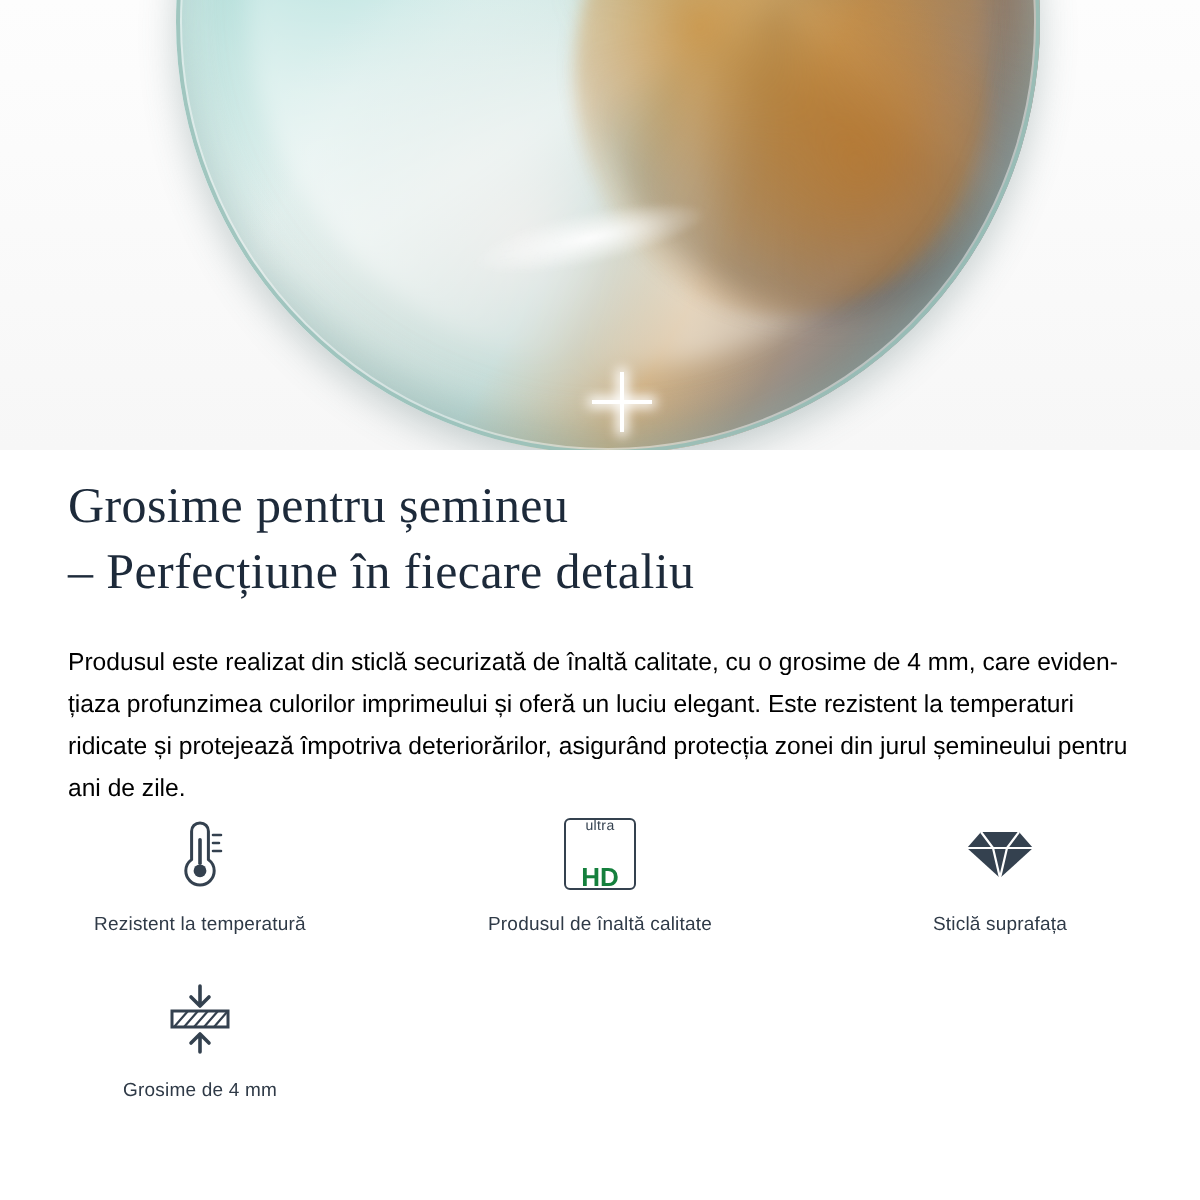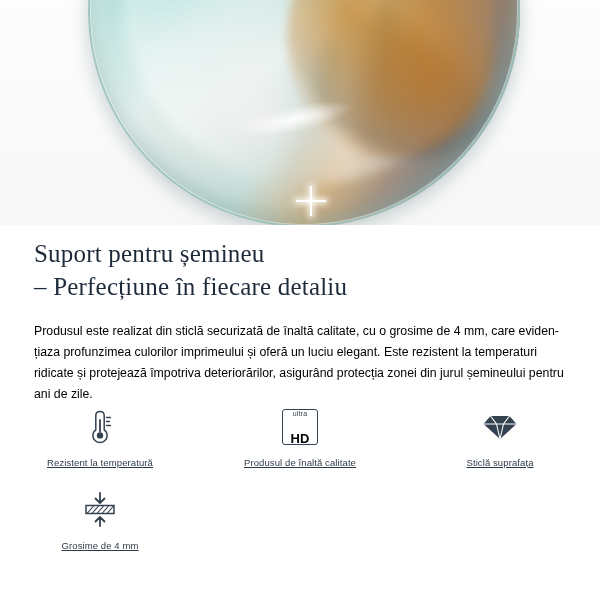--- a/index.html
+++ b/index.html
@@ -224,42 +224,41 @@
     align-items: center;
     justify-content: center;
     color: #34414f;
   }
   .feature-label {
     margin-top: 8px;
     font-size: 9.5px;
     color: #2f3a47;
     text-align: left;
     letter-spacing: .1px;
-    text-decoration: underline;
   }
   .ultra-hd {
     width: 34px;
     height: 34px;
     border: 1.6px solid #34414f;
     border-radius: 3px;
     display: flex;
     flex-direction: column;
     align-items: center;
     justify-content: center;
     line-height: 1;
   }
   .ultra-hd .u1 {
     font-size: 7px;
     letter-spacing: .2px;
     color: #34414f;
   }
   .ultra-hd .u2 {
     font-size: 13px;
     font-weight: bold;
-    color: #000000;
+    color: #15803d;
     margin-top: 15px;
     text-align: center;
   }
 </style>
 </head>
 <body>
 
 <div class="page">
 
   <div class="hero">
@@ -271,21 +270,21 @@
       <div class="plate-gold"></div>
       <div class="plate-shine"></div>
       <div class="plate-edge"></div>
       <div class="plate-rim"></div>
     </div>
     <div class="sparkle"></div>
   </div>
 
   <div class="content">
     <h1 class="headline">
-      <span>Suport pentru șemineu</span>
+      <span>Grosime pentru șemineu</span>
       <span class="line2">– Perfecțiune în fiecare detaliu</span>
     </h1>
     <p class="paragraph">Produsul este realizat din sticlă securizată de înaltă calitate, cu o grosime de 4 mm, care eviden-țiaza profunzimea culorilor imprimeului și oferă un luciu elegant. Este rezistent la temperaturi ridicate și protejează împotriva deteriorărilor, asigurând protecția zonei din jurul șemineului pentru ani de zile.</p>
   </div>
 
   <div class="features">
 
     <div class="feature">
       <div class="feature-icon">
         <svg width="32" height="40" viewBox="0 0 32 40" fill="none" xmlns="http://www.w3.org/2000/svg">

